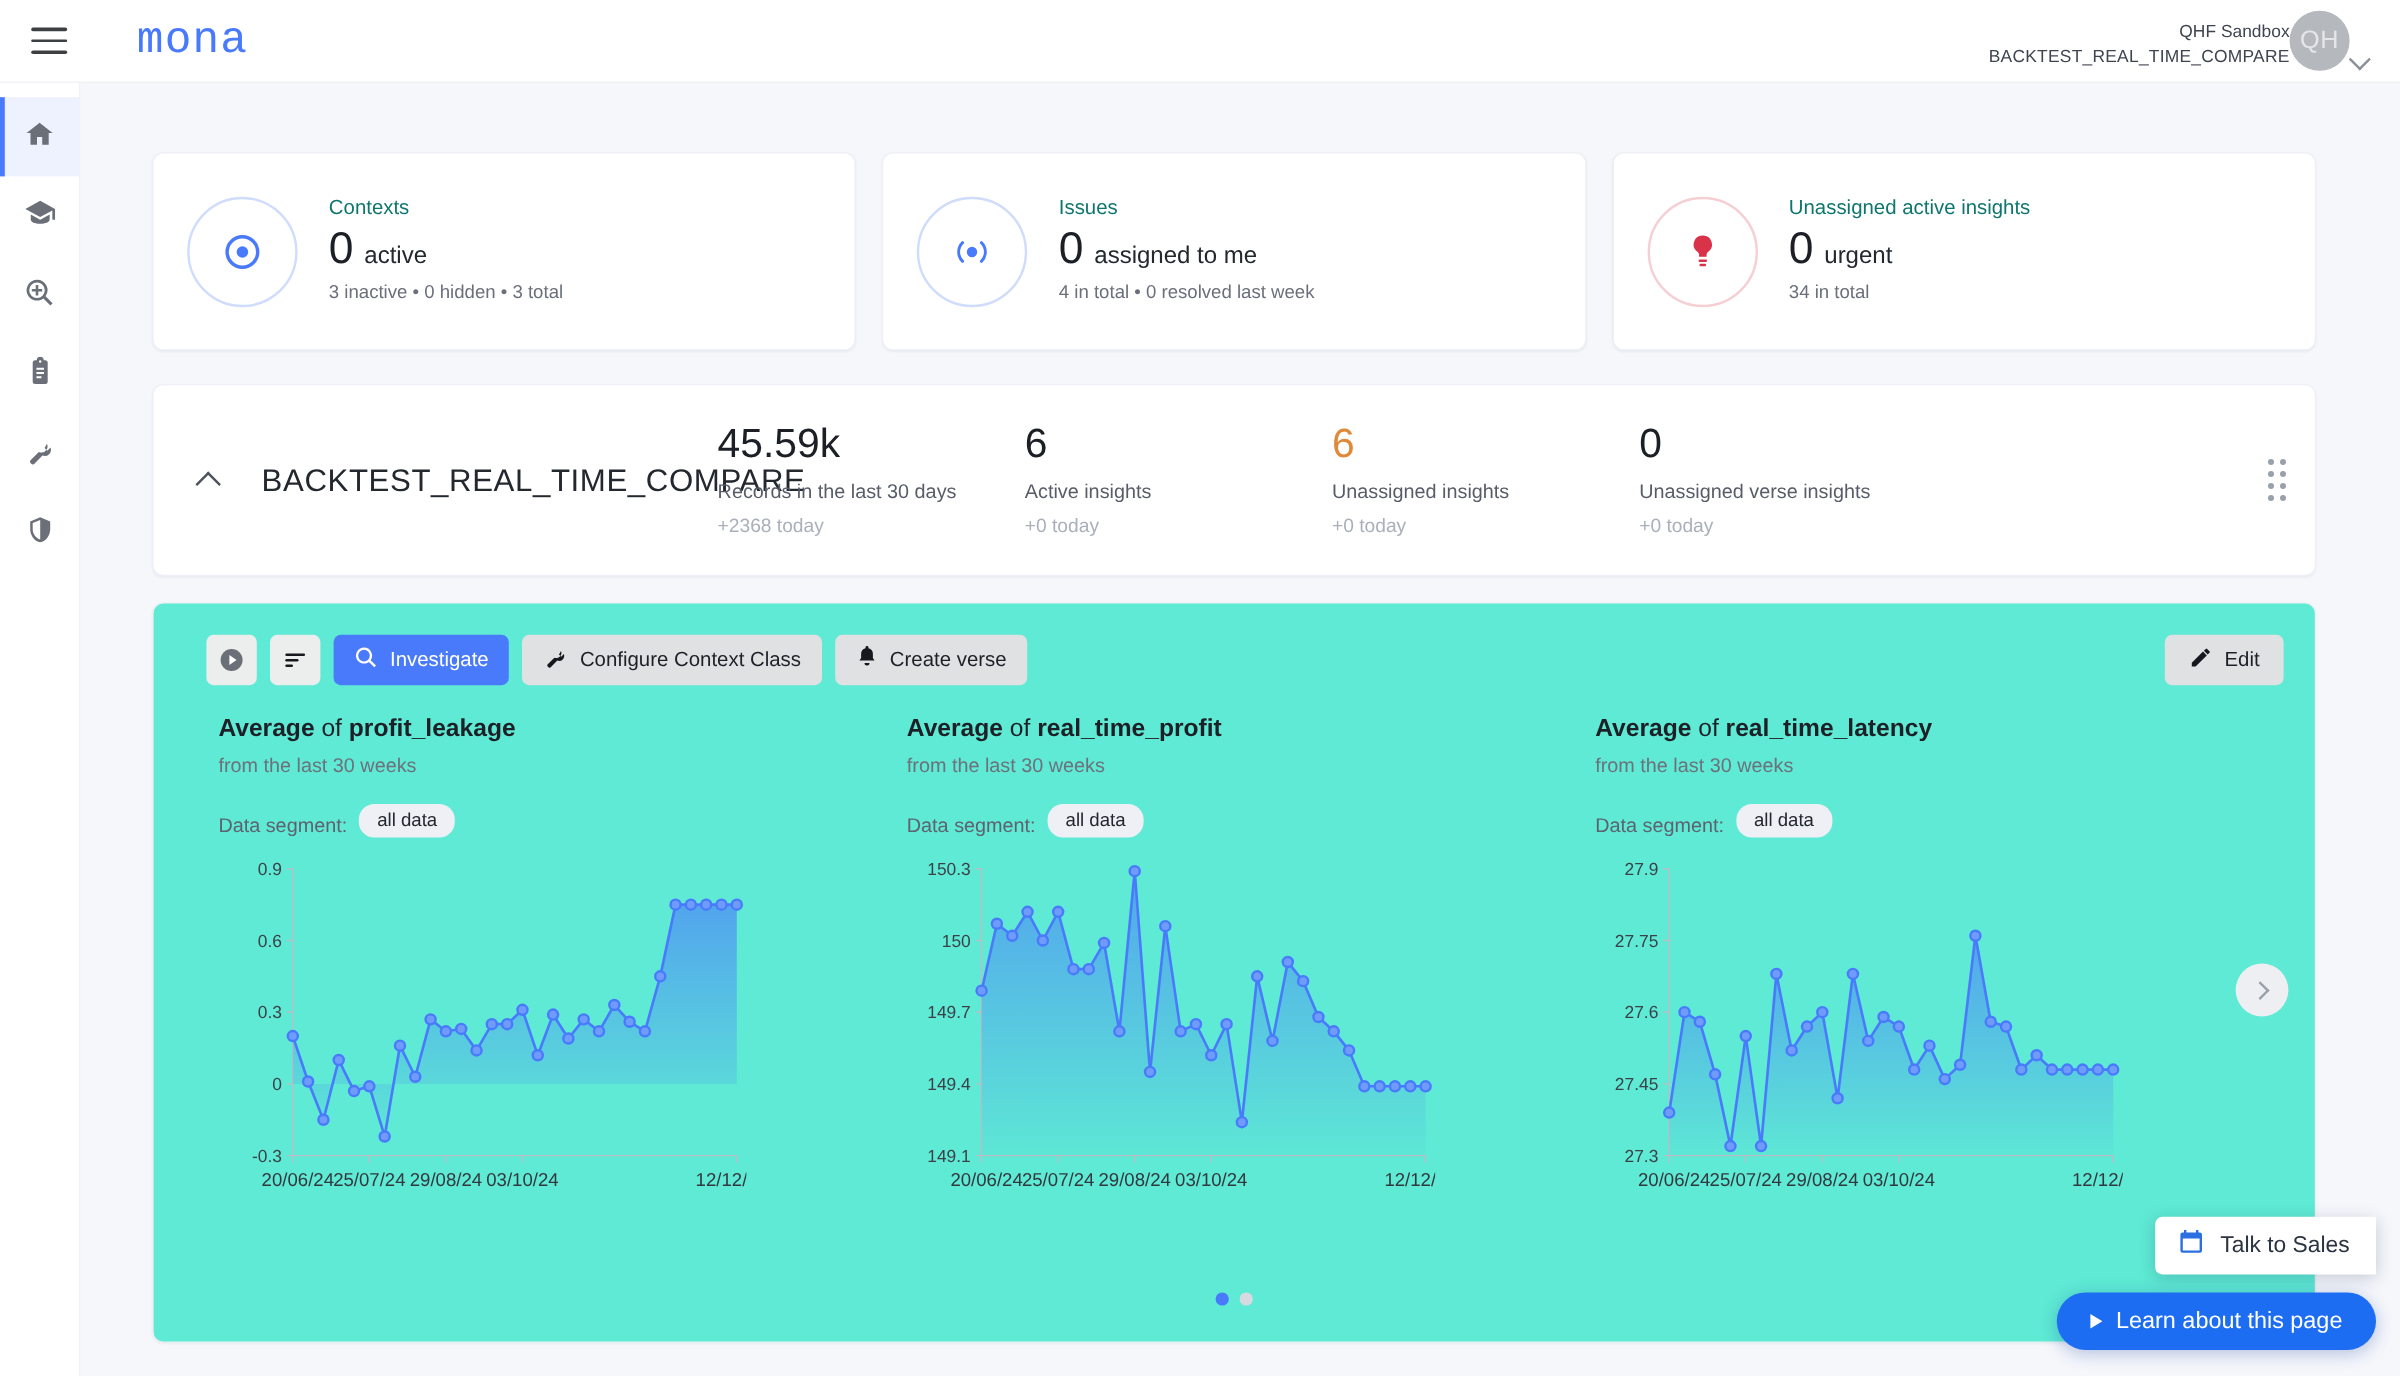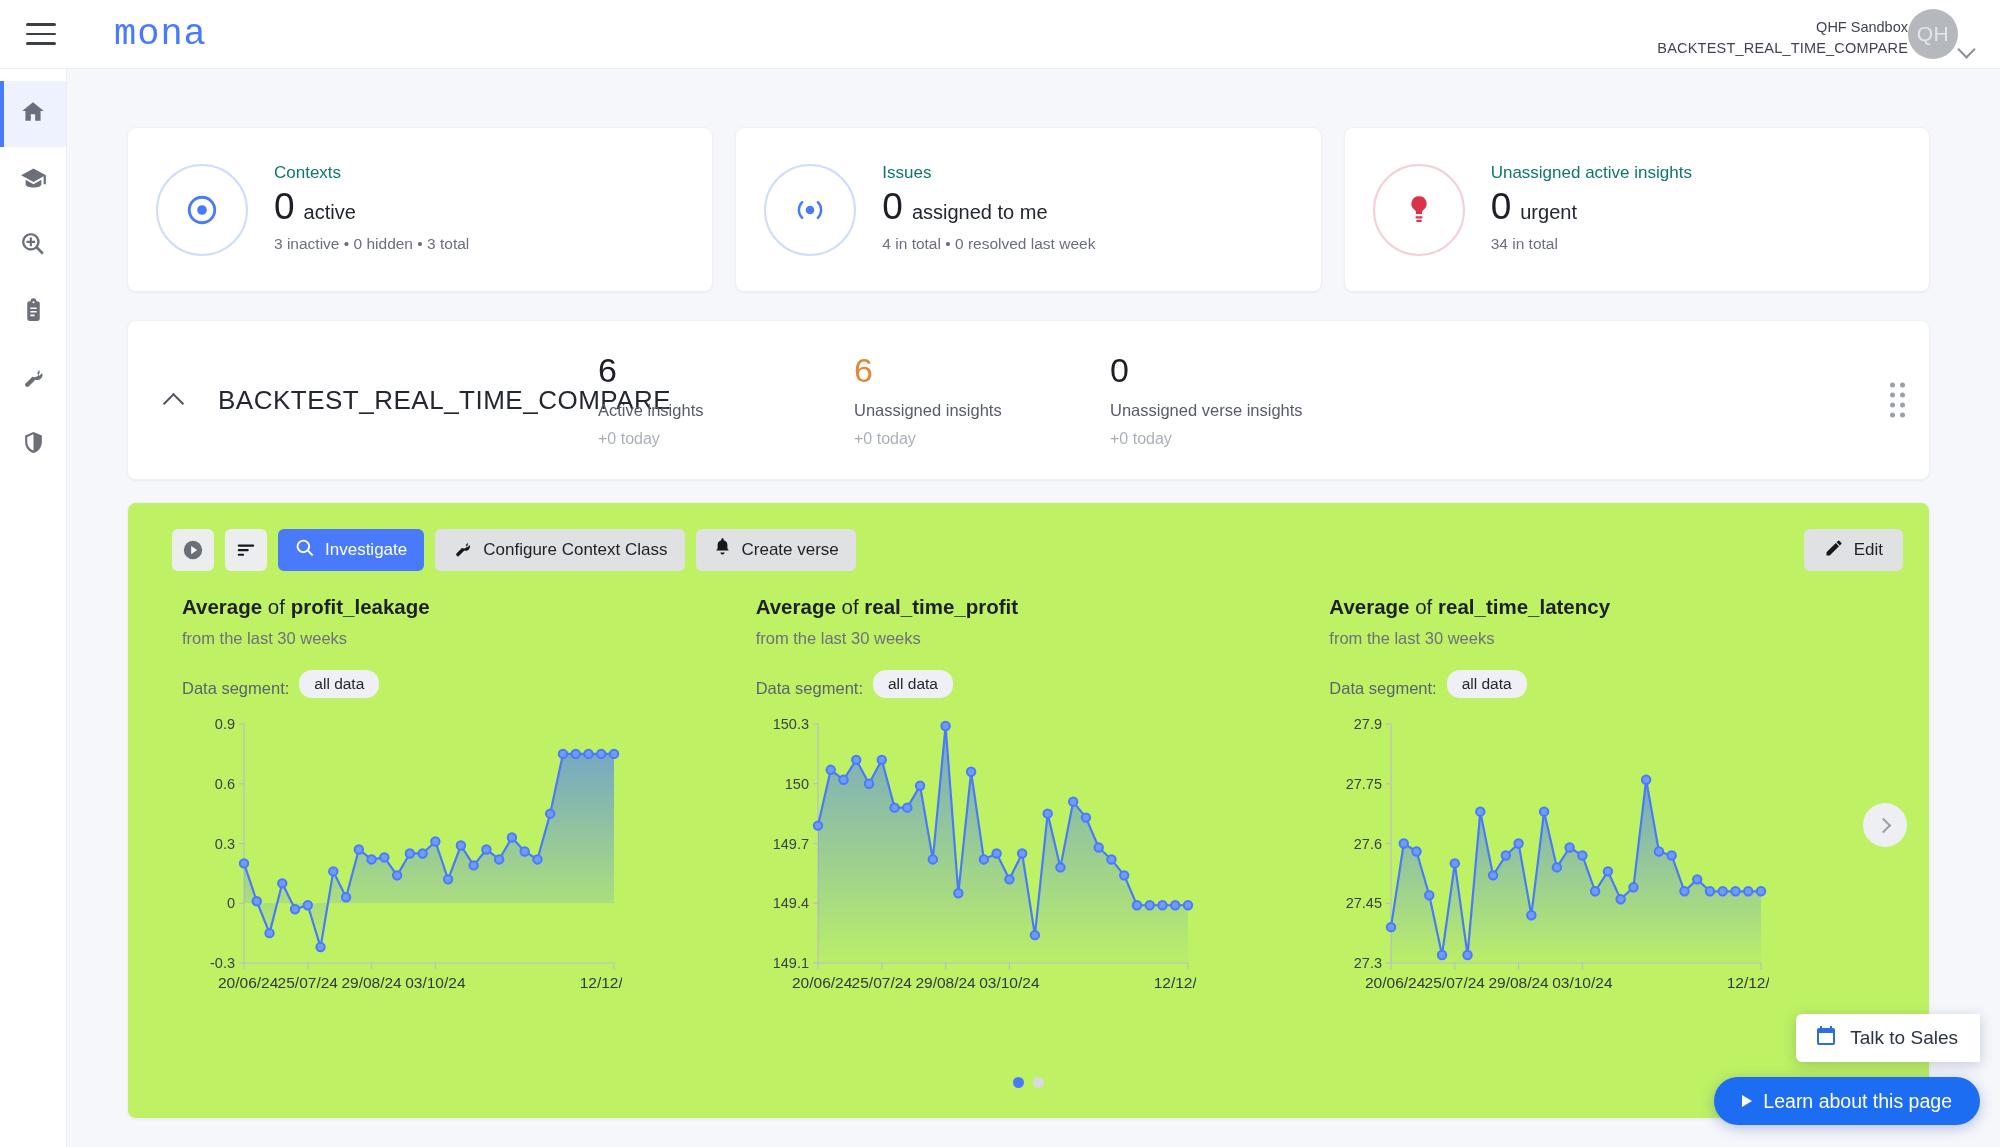--- a/index.html
+++ b/index.html
@@ -96,21 +96,21 @@
   .metric-val { font-size: 34px; color: #1c2026; line-height: 1.1; }
   .metric-val.orange { color: #e08939; }
   .metric-lbl { font-size: 16.5px; color: #575c68; margin-top: 12px; }
   .metric-delta { font-size: 16px; color: #aab0bb; margin-top: 10px; }
   .grip { position: absolute; right: 24px; top: 50%; transform: translateY(-50%);
     display: grid; grid-template-columns: repeat(2, 5px); gap: 5px; cursor: grab; }
   .grip span { width: 5px; height: 5px; border-radius: 50%; background: #9aa0ab; }
 
   
   .panel {
-    margin: 22px 70px 0 60px; background: #bef264; border-radius: 9px;
+    margin: 22px 70px 0 60px; background: #5eead4; border-radius: 9px;
     border: 1px solid #eef0f5; box-shadow: 0 1px 2px rgba(30,40,70,.05);
     height: 617px; position: relative; padding: 26px 0 0 0;
   }
   .toolbar { display: flex; align-items: center; padding: 0 26px 0 44px; gap: 11px; }
   .tbtn {
     height: 42px; border-radius: 6px; background: #e0e1e3; border: none;
     display: flex; align-items: center; gap: 10px; padding: 0 17px;
     font-size: 17px; color: #1d2026; cursor: pointer;
     font-family: "Liberation Sans", sans-serif;
   }
@@ -281,20 +281,25 @@
       </div>
     </div>
   </div>
 
   <div class="summary">
     <div class="chev-up">
         <i></i>
       </div>
     <div class="summary-title">BACKTEST_REAL_TIME_COMPARE</div>
     <div class="metrics">
+      <div class="metric">
+        <div class="metric-val">45.59k</div>
+        <div class="metric-lbl">Records in the last 30 days</div>
+        <div class="metric-delta">+2368 today</div>
+      </div>
       <div class="metric">
         <div class="metric-val">6</div>
         <div class="metric-lbl">Active insights</div>
         <div class="metric-delta">+0 today</div>
       </div>
       <div class="metric">
         <div class="metric-val orange">6</div>
         <div class="metric-lbl">Unassigned insights</div>
         <div class="metric-delta">+0 today</div>
       </div>

